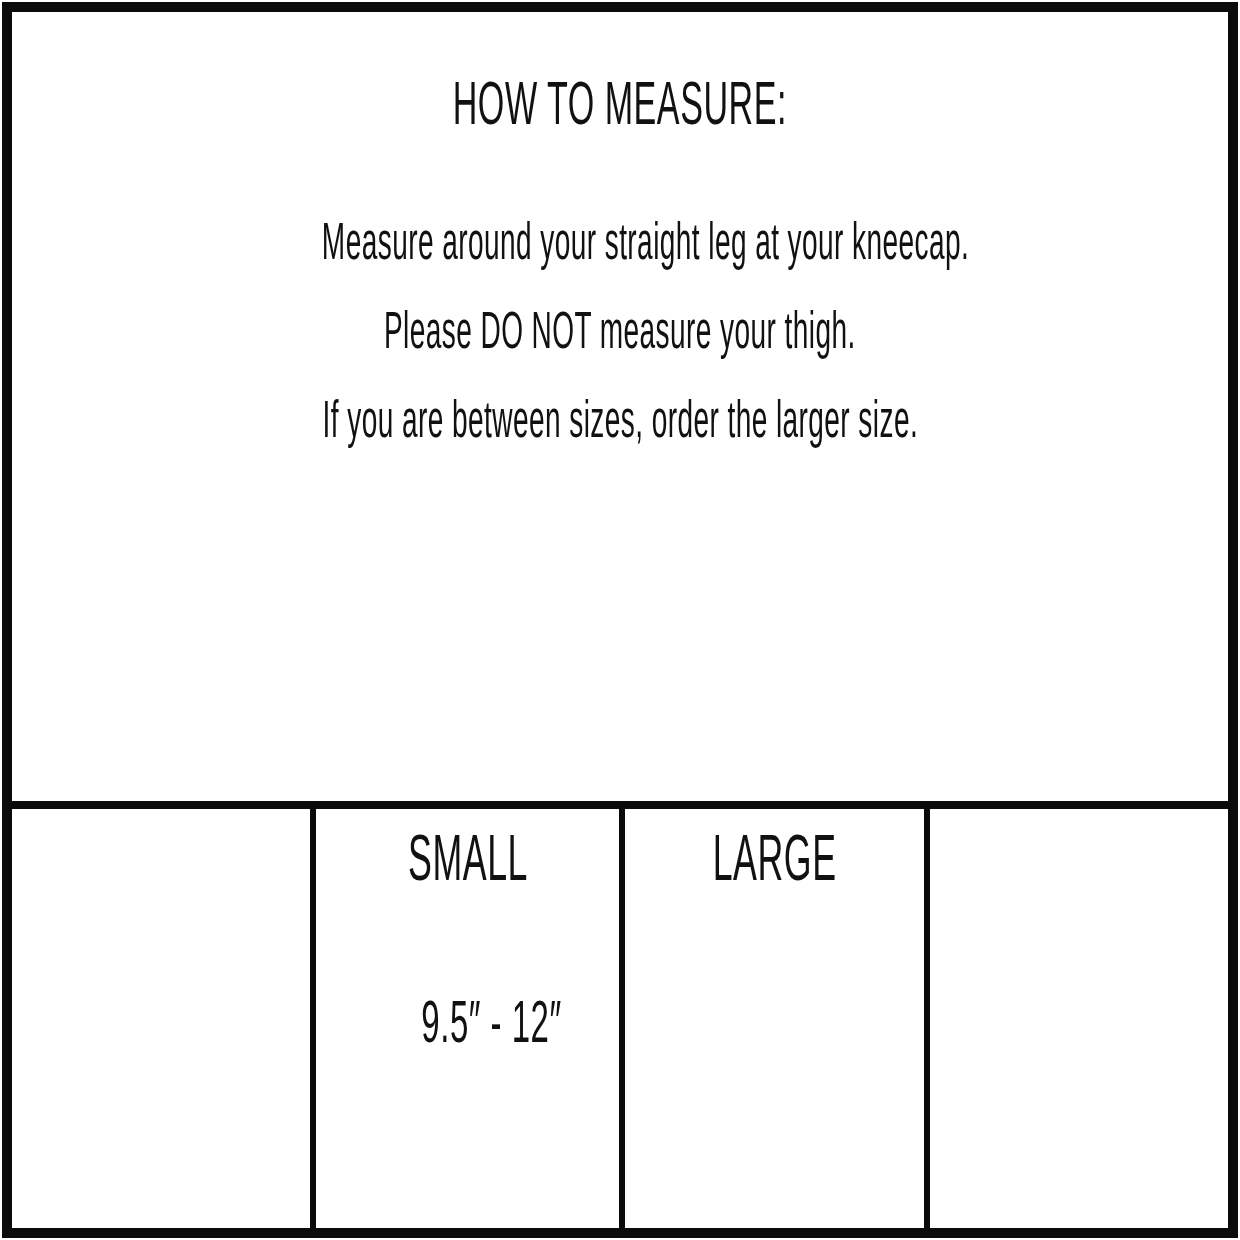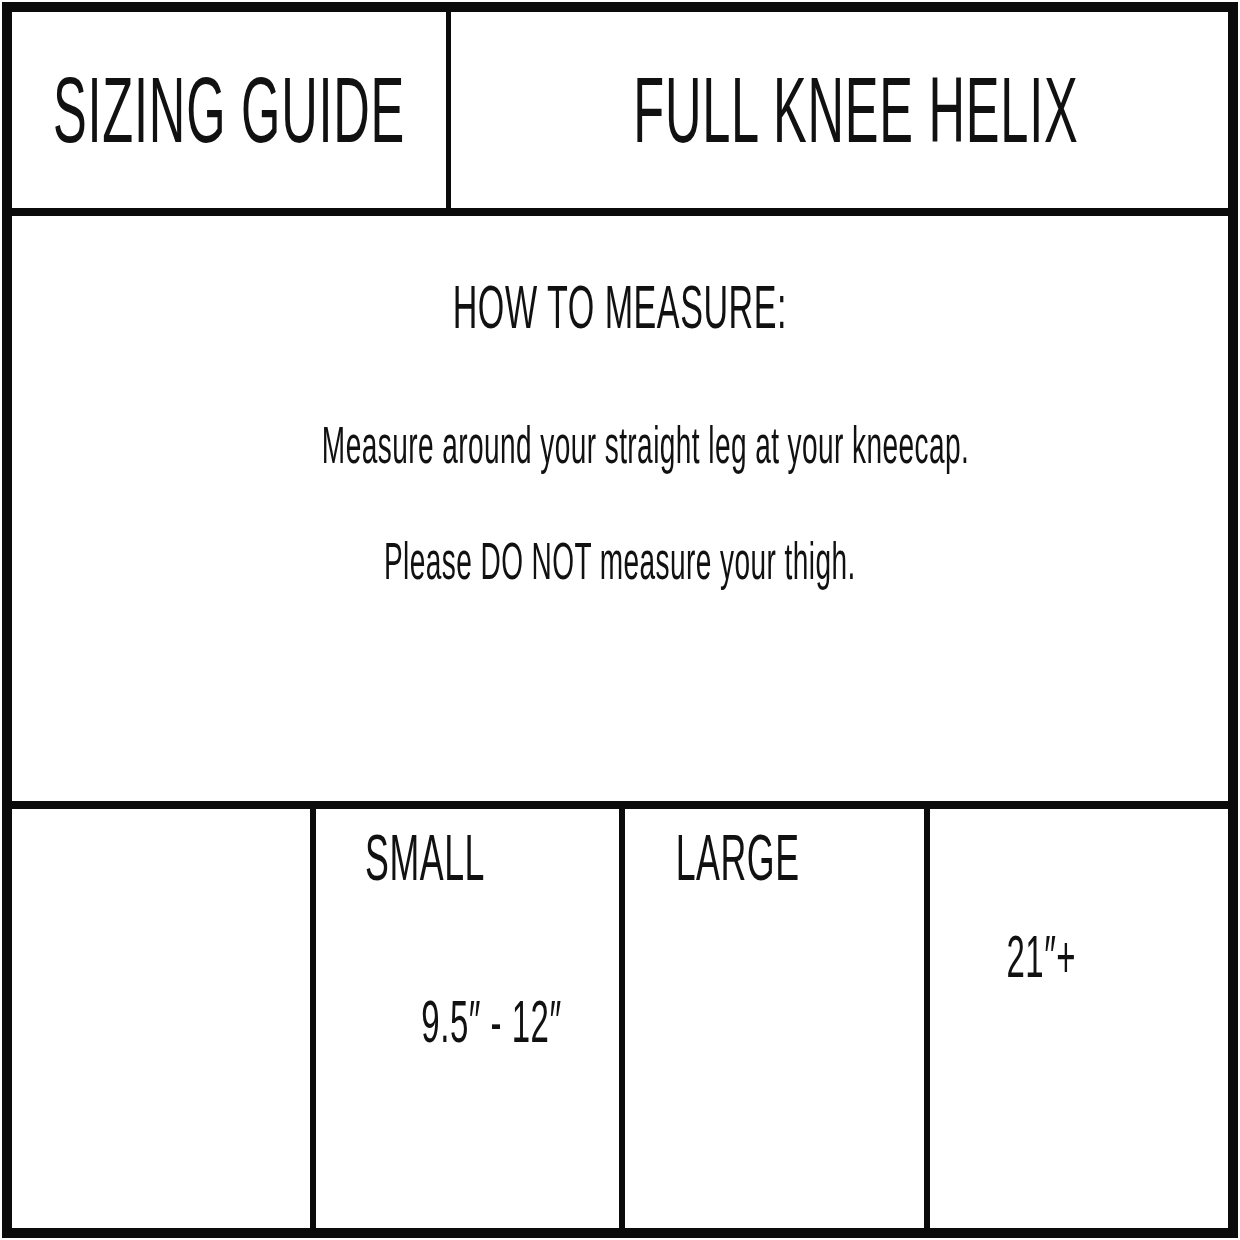--- a/index.html
+++ b/index.html
@@ -72,32 +72,32 @@
     line-height: 1;
     font-weight: 400;
   }
   .measure-line {
     margin: 0;
     font-size: 51px;
     line-height: 1;
     font-weight: 400;
   }
   .measure-line.first { margin-top: 82px; padding-left: 45px; }
-  .measure-line.rest  { margin-top: 65px; }
+  .measure-line.rest  { margin-top: 38px; }
 
   
   .size-table {
     flex: 0 0 419px;
     height: 419px;
     display: flex;
   }
   .size-col {
     flex: 1 1 0;
     box-sizing: border-box;
-    text-align: left;
+    text-align: center;
     padding-top: 16px;
   }
   .size-col.bordered { border-left: 6px solid #0b0b0b; }
   .size-label {
     font-size: 65px;
     line-height: 1;
     font-weight: 400;
   }
   .size-range {
     margin-top: 102px;
@@ -105,42 +105,33 @@
     line-height: 1;
     font-weight: 400;
     padding-left: 48px;
   }
 </style>
 </head>
 <body>
 
 <div class="frame">
 
-  <div class="header-row">
-    <div class="header-cell-left">
-      <div class="header-title">
-        <span class="cond">SIZING GUIDE</span>
-      </div>
-    </div>
-    <div class="header-cell-right">
-      <div class="header-title">
-        <span class="cond">FULL KNEE HELIX</span>
-      </div>
-    </div>
-  </div>
 
   <div class="measure-section">
     <h2 class="measure-heading">
       <span class="cond">HOW TO MEASURE:</span>
     </h2>
     <p class="measure-line first">
       <span class="cond">Measure around your straight leg at your kneecap.</span>
     </p>
     <p class="measure-line rest">
       <span class="cond">Please DO NOT measure your thigh.</span>
+    </p>
+    <p class="measure-line rest">
+      <span class="cond">If you are between sizes, order the larger size.</span>
     </p>
   </div>
 
   <div class="size-table">
 
     <div class="size-col"></div>
 
     <div class="size-col bordered">
       <div class="size-label">
         <span class="cond">SMALL</span>
@@ -151,19 +142,16 @@
     </div>
 
 
     <div class="size-col bordered">
       <div class="size-label">
         <span class="cond">LARGE</span>
       </div>
     </div>
 
     <div class="size-col bordered">
-      <div class="size-range">
-        <span class="cond">21″+</span>
-      </div>
     </div>
 
   </div>
 </div>
 
 </body></html>

